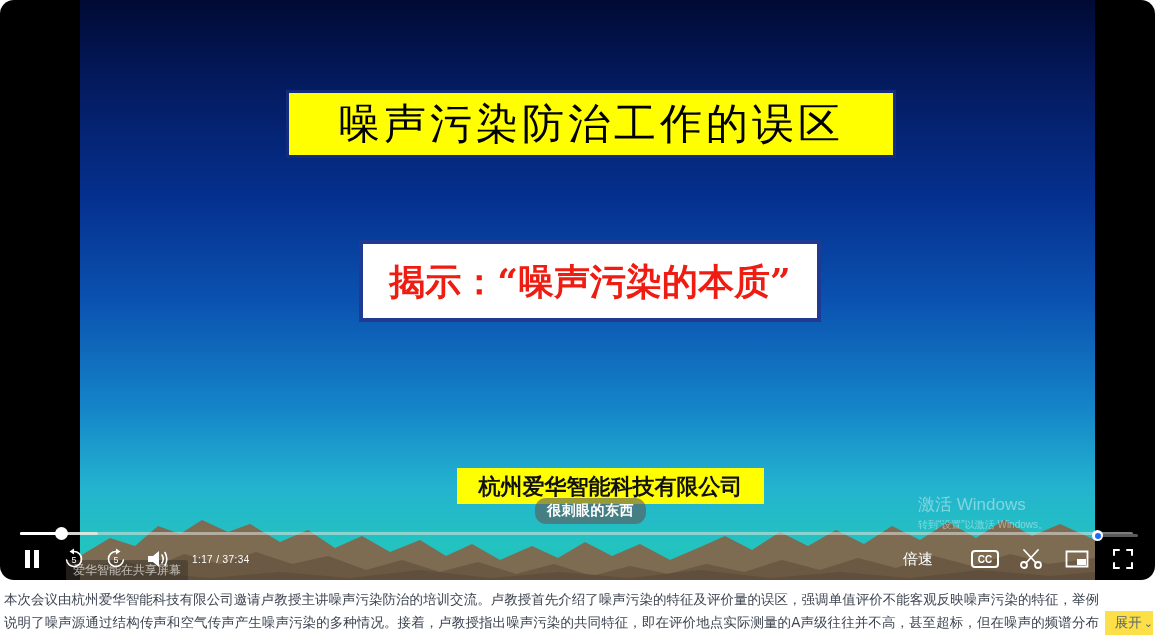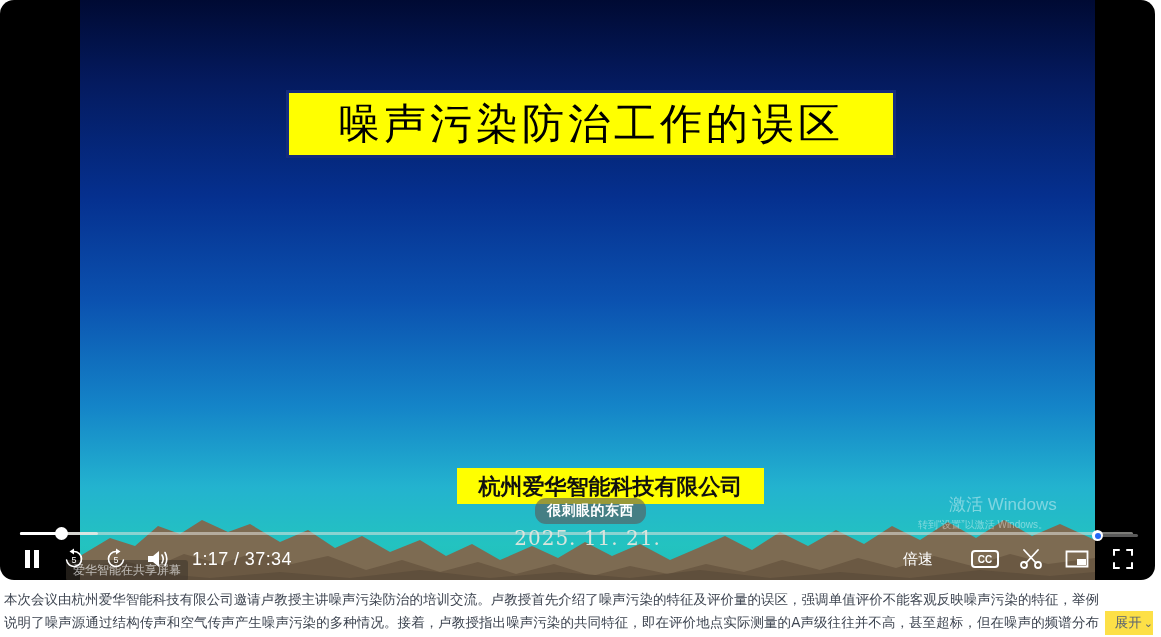--- a/index.html
+++ b/index.html
@@ -126,21 +126,21 @@
   }
 
   
   #win-watermark {
     position: absolute;
     left: 838px; top: 494px;
     color: rgba(255,255,255,0.42);
     text-align: left;
     pointer-events: none;
   }
-  #win-watermark .wm-title { font-size: 17px; line-height: 22px; margin-left: 31px; }
+  #win-watermark .wm-title { font-size: 17px; line-height: 22px; }
   #win-watermark .wm-sub   { font-size: 10px; line-height: 17px; }
 
   
   #progress-row {
     position: absolute;
     left: 20px; right: 22px; top: 531px;
     height: 5px;
   }
   #progress-track {
     position: absolute; left: 0; right: 0; top: 1px;
@@ -170,21 +170,21 @@
     color: #ffffff;
   }
   .ctrl {
     display: flex; align-items: center; justify-content: center;
     height: 32px; min-width: 32px;
     margin-right: 10px;
     cursor: pointer;
   }
   .ctrl svg { display: block; }
   #time-display {
-    font-size: 18px; color: #ffffff; margin-left: 8px;
+    font-size: 10px; color: #ffffff; margin-left: 8px;
     letter-spacing: 0.4px; white-space: nowrap;
   }
   .spacer { flex: 1 1 auto; }
   #speed-label {
     font-size: 15px; color: #ffffff; margin-right: 22px;
     cursor: pointer; white-space: nowrap;
   }
   .right-ctrl { margin-right: 0; margin-left: 14px; text-align: right; }
 
   
@@ -260,28 +260,30 @@
     <svg class="mountains" viewBox="0 0 1015 120" preserveAspectRatio="none">
       <polygon points="0,120 0,96 30,78 55,86 78,66 100,74 122,60 148,72 170,64 200,82 228,70 255,88 282,76 310,92 340,80 366,96 392,84 420,100 452,86 478,98 505,82 532,96 560,84 590,100 618,88 645,76 672,90 700,72 728,86 756,70 784,84 812,66 840,80 868,62 896,78 924,60 952,76 980,64 1015,80 1015,120" fill="#7d6b52"></polygon>
       <polygon points="0,120 0,110 40,100 72,108 104,94 140,104 176,92 212,104 248,96 286,110 322,100 360,112 398,102 436,114 474,104 512,116 550,106 588,114 626,104 664,112 702,100 740,110 778,98 816,108 854,96 892,106 930,94 968,104 1015,98 1015,120" fill="#6b5943"></polygon>
       <polygon points="0,120 0,116 60,112 130,118 200,112 270,118 340,110 410,118 480,112 550,118 620,110 690,118 760,112 830,118 900,110 970,116 1015,112 1015,120" fill="#5f4f3c"></polygon>
     </svg>
 
     <div id="title-box">
       <span id="title-text">噪声污染防治工作的误区</span>
     </div>
 
+    <div id="subtitle-box">
+      <span id="subtitle-text">揭示：“噪声污染的本质”</span>
+    </div>
 
     <div id="company-box">
       <span id="company-text">杭州爱华智能科技有限公司</span>
     </div>
 
     <div id="danmaku">很刺眼的东西</div>
 
-    <div id="slide-date">2025. 11. 21.</div>
 
     <div id="win-watermark">
       <div class="wm-title">激活 Windows</div>
       <div class="wm-sub">转到“设置”以激活 Windows。</div>
     </div>
   </div>
 
   <div id="progress-row">
     <div id="progress-track"></div>
     <div id="progress-buffer" style="width: 7%;"></div>

